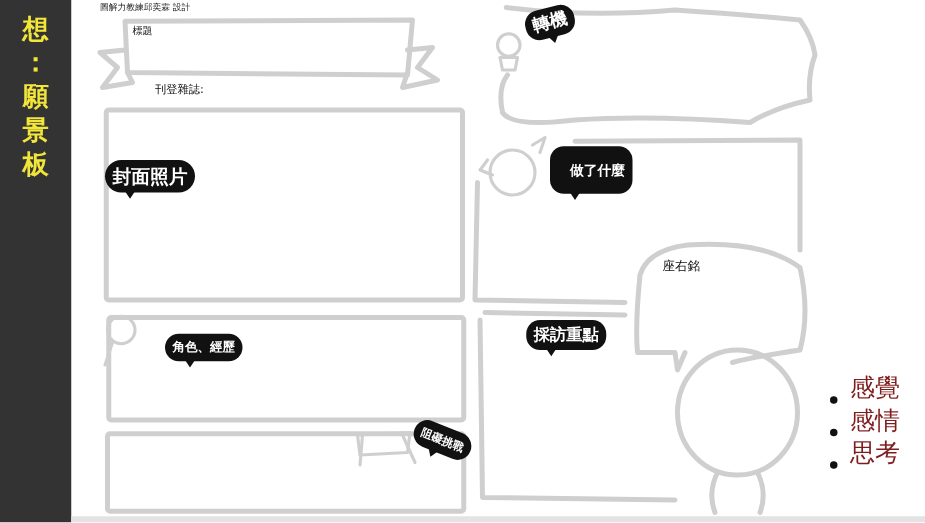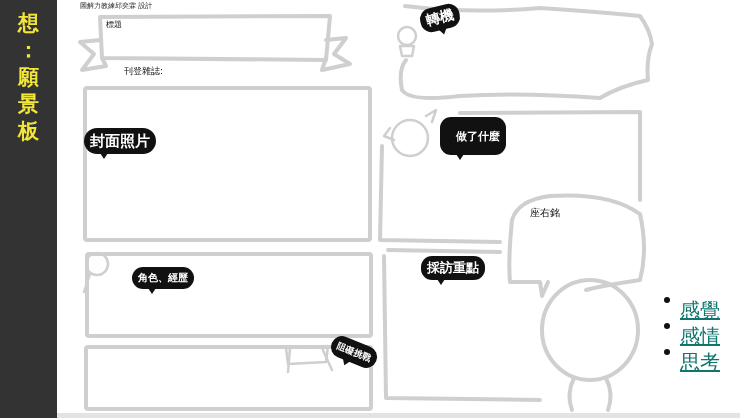--- a/index.html
+++ b/index.html
@@ -15,21 +15,21 @@
   .motto-lbl { left:530px; top:206px; font-size:10px; }
   .bubble { position:absolute; background:#111; color:#fff; font-weight:bold; border-radius:11px; white-space:nowrap; padding:0 6px; display:flex; align-items:center; }
   .bubble::after { content:""; position:absolute; bottom:-5px; left:16px; border-left:4px solid transparent; border-right:4px solid transparent; border-top:6px solid #111; }
   .b-cover { left:84px; top:84px; height:26px; font-size:15px; border-radius:13px;margin-top:44px; }
   .b-turn { left:420px; top:6px; height:24px; font-size:14px; transform:rotate(-14deg); }
   .b-did { left:440px; top:117px; height:38px; font-size:11px;padding-left:16px; }
   .b-role { left:132px; top:249px; height:22px; font-size:10px;margin-top:18px; }
   .b-obst { left:330px; top:341px; height:22px; font-size:9px; transform:rotate(22deg); }
   .b-interview { left:388px; top:256px; height:24px; font-size:13px;margin-left:33px; }
   .bullets { position:absolute; left:664px; top:297px; list-style:none; margin:0; padding:0; }
-  .bullets li { font-size:20px; line-height:26px; color:#0f766e; display:flex; align-items:flex-start;text-decoration:underline; }
+  .bullets li { font-size:20px; line-height:26px; color:#7f1d1d; display:flex; align-items:flex-end; }
   .bullets li .dot { width:6px; height:6px; border-radius:50%; background:#111; margin-right:10px; display:inline-block; }
 </style>
 </head>
 <body>
 
 <div class="sidebar">
   <div class="side-title">
     <span>想</span>
     <span>：</span>
     <span>願</span>

